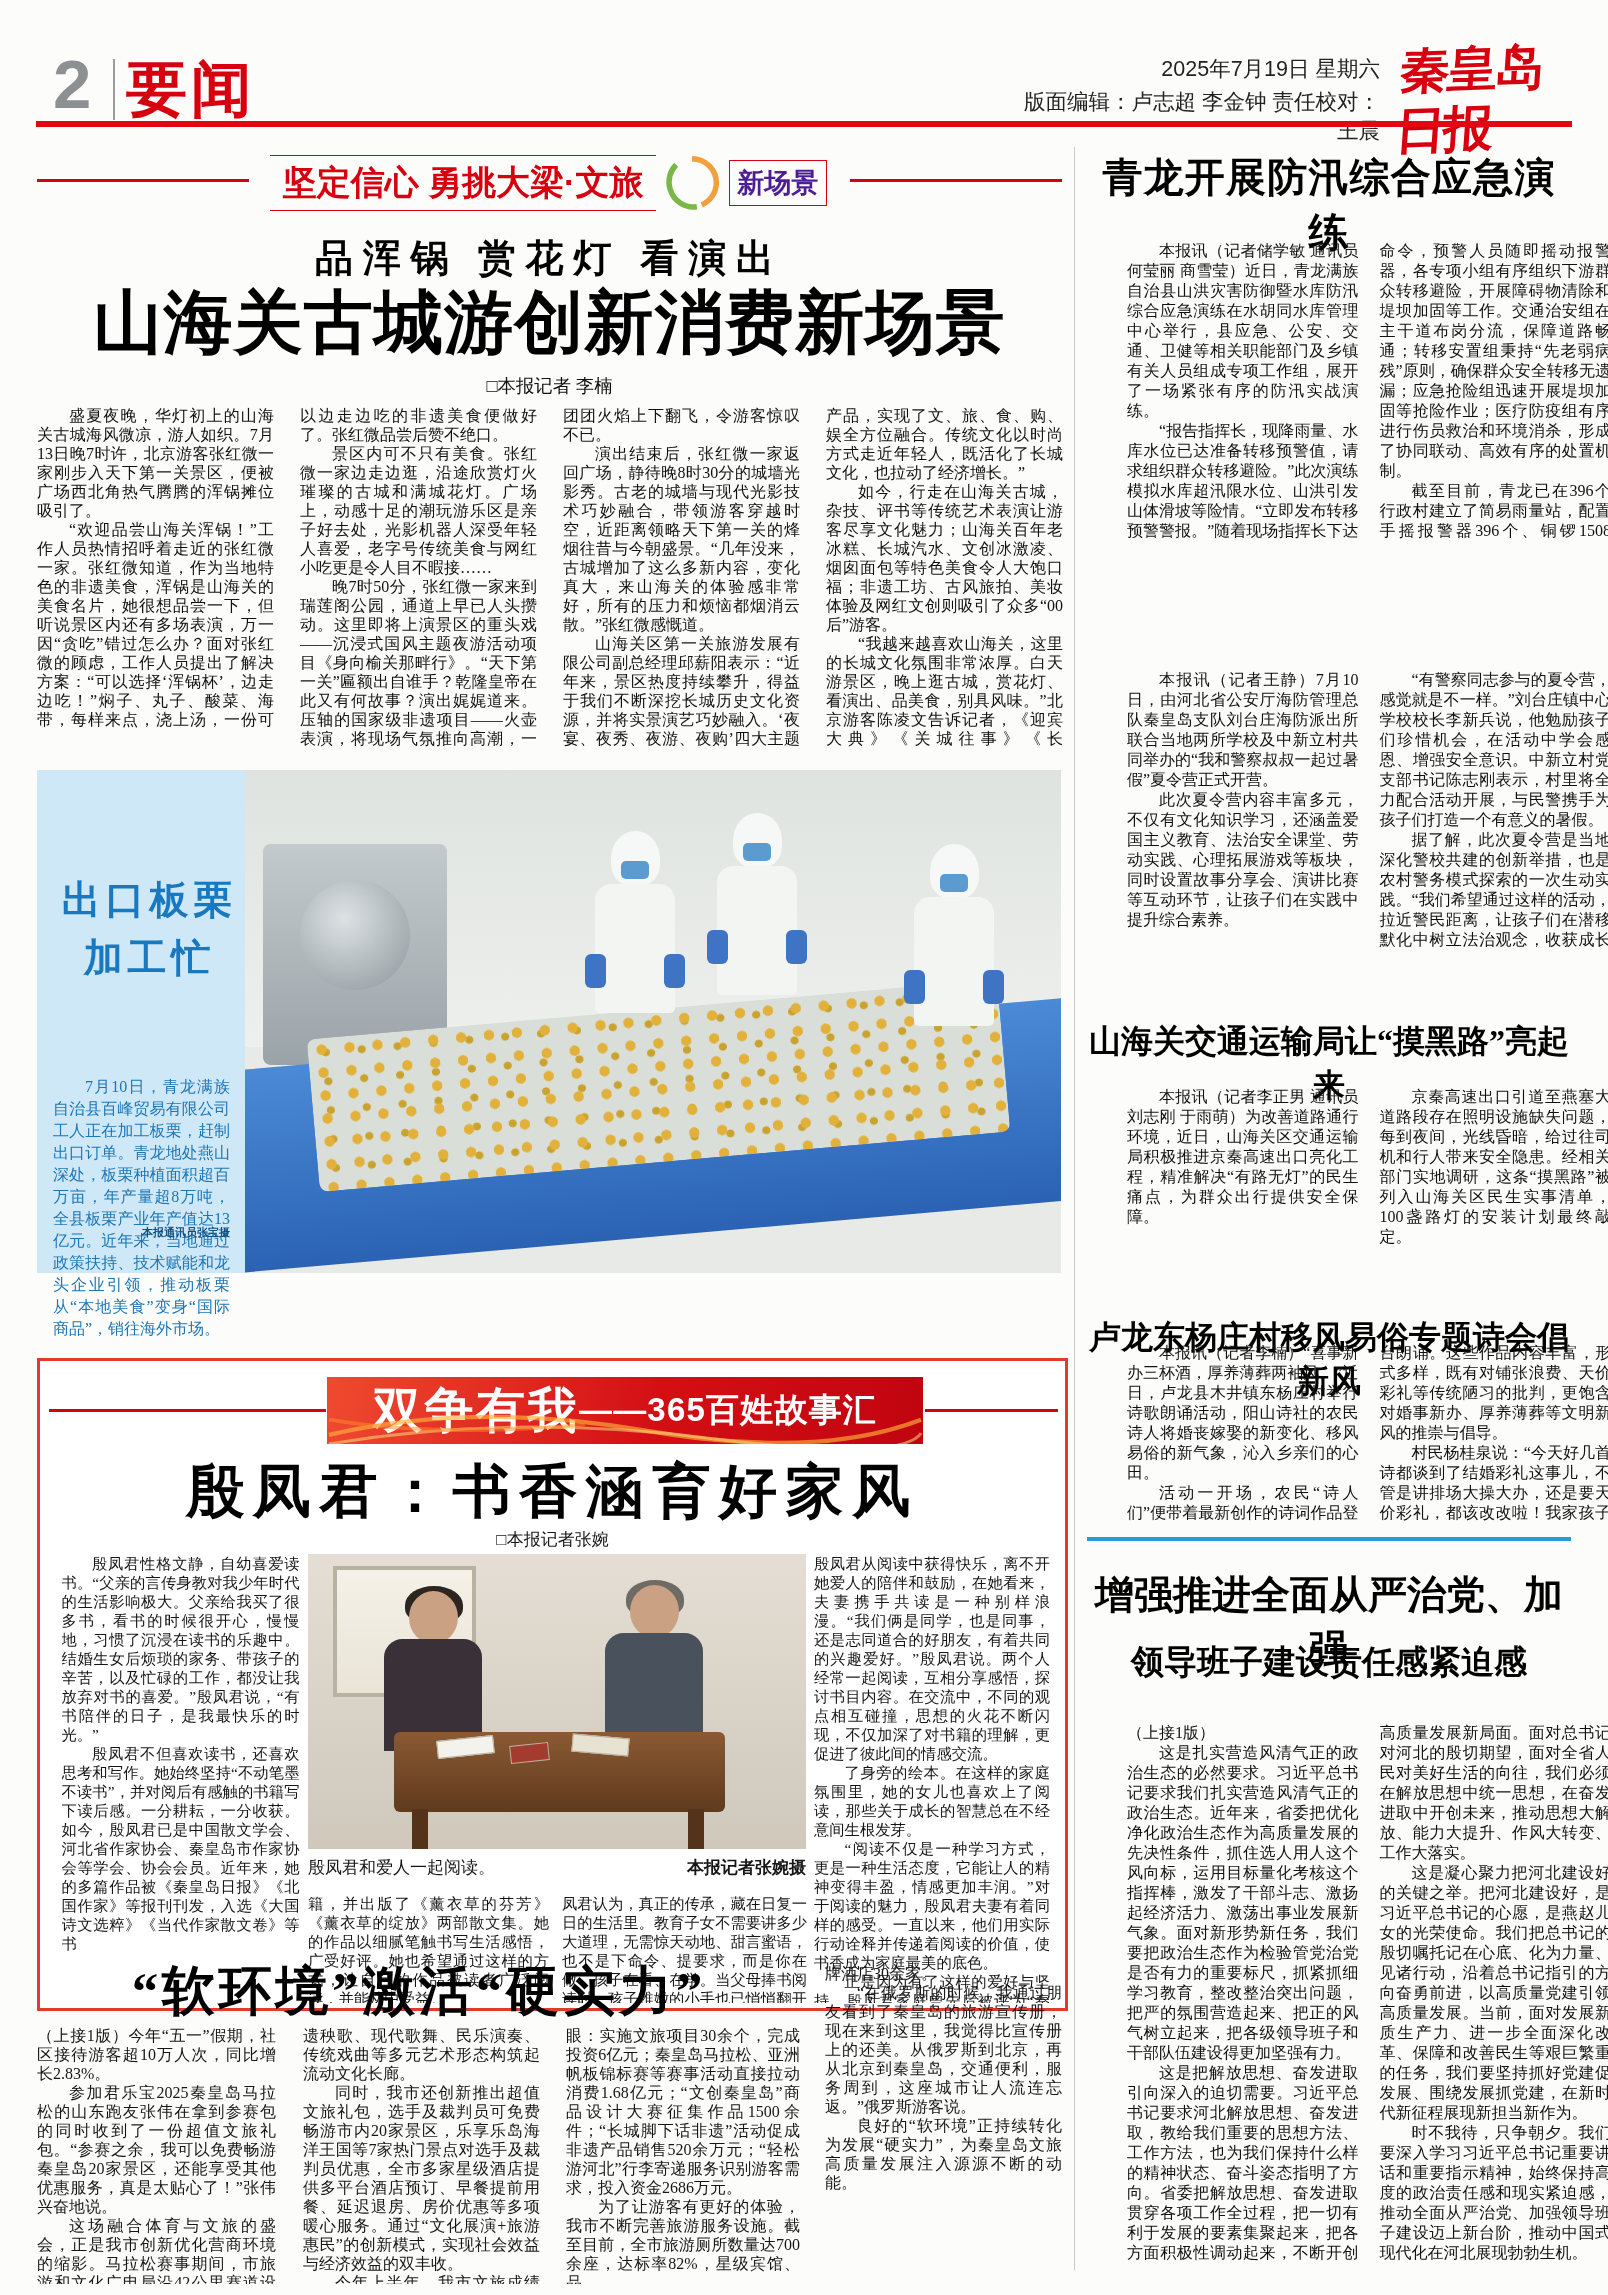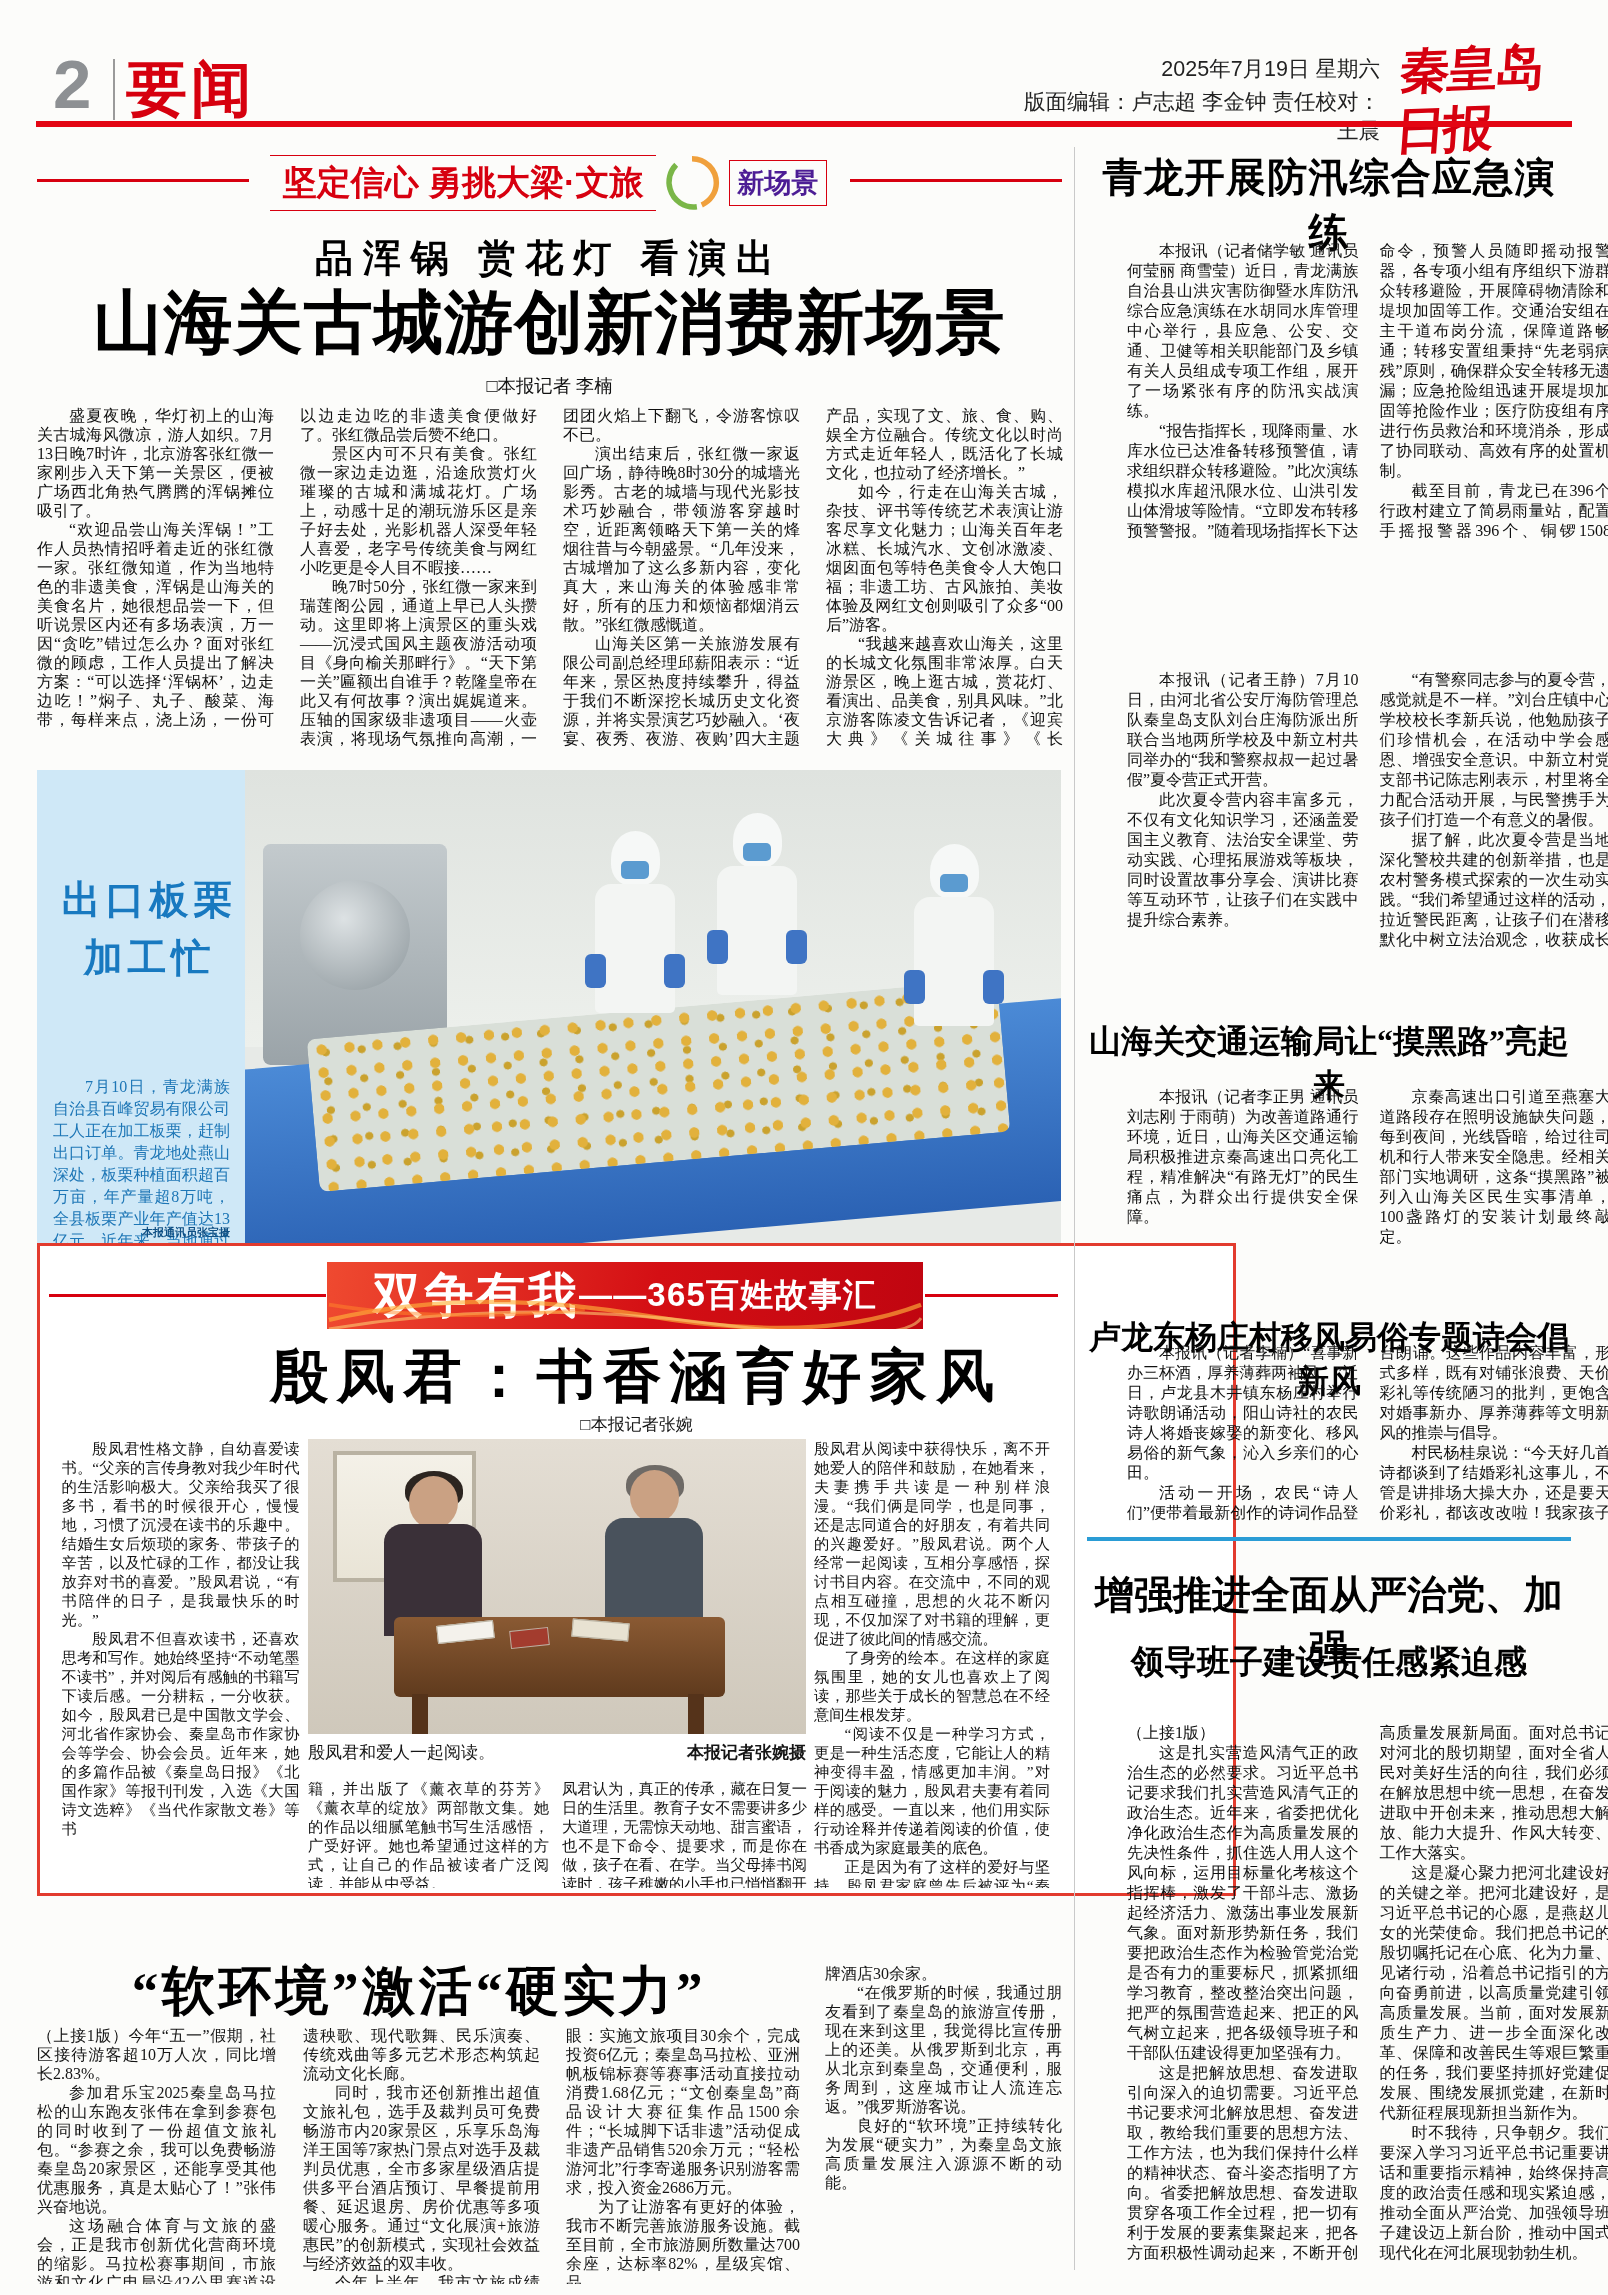--- a/index.html
+++ b/index.html
@@ -49,21 +49,21 @@
           background-color:#d9dfd8;
           background-image:radial-gradient(circle,#e2b13c 4.9px,rgba(0,0,0,0) 5.5px),radial-gradient(circle,#caa22e 3.7px,rgba(0,0,0,0) 4.3px);
           background-size:28px 23px,36px 29px;}
   .worker{position:absolute;width:92px;height:184px;}
   .whood{position:absolute;left:21.5px;top:0;width:49px;height:55px;background:#f6f8f7;border-radius:50% 50% 40% 40%;}
   .wmask{position:absolute;left:32px;top:29.5px;width:28px;height:18.4px;background:#5b9bd0;border-radius:4.9px;}
   .wbody{position:absolute;left:6.1px;top:53px;width:80px;height:129px;background:#f3f5f3;border-radius:16px 16px 4.9px 4.9px;}
   .wglove{position:absolute;width:21px;height:34px;background:#3f74c4;border-radius:6.1px;}
 
   
-  .fbox{left:37px;top:1243px;width:1199px;height:653px;border:3.1px solid #e23b2e;background:#fff;box-sizing:border-box;}
+  .fbox{left:37px;top:1358px;width:1031px;height:653px;border:3.1px solid #e23b2e;background:#fff;box-sizing:border-box;}
   .fline{position:absolute;top:48px;height:2.5px;background:#d7000f;}
   .fbanner{position:absolute;left:287px;top:16px;width:596px;height:67px;overflow:hidden;
            background:linear-gradient(100deg,#ef4a30,#d40f14 55%,#c00510);display:flex;align-items:center;justify-content:center;}
   .fbmain{color:#fff;font-weight:bold;font-size:49px;letter-spacing:2.5px;font-family:"Liberation Sans","DejaVu Sans",sans-serif;}
   .fbsub{color:#fff;font-weight:bold;font-size:33px;letter-spacing:1.2px;font-family:"Liberation Sans","DejaVu Sans",sans-serif;}
   .fhl{position:absolute;left:0;top:92px;width:100%;text-align:center;font-size:58px;font-weight:bold;letter-spacing:8.6px;color:#000;}
   .fby{position:absolute;left:0;top:167px;width:100%;text-align:center;font-size:17px;}
   .fc{position:absolute;font-size:15.3px;line-height:19px;text-align:justify;overflow:hidden;}
   .fphoto{position:absolute;left:268px;top:193px;width:498px;height:295px;background:#d9d2c6;overflow:hidden;}
   .fcap{position:absolute;left:268px;top:495px;width:498px;font-size:17px;}

